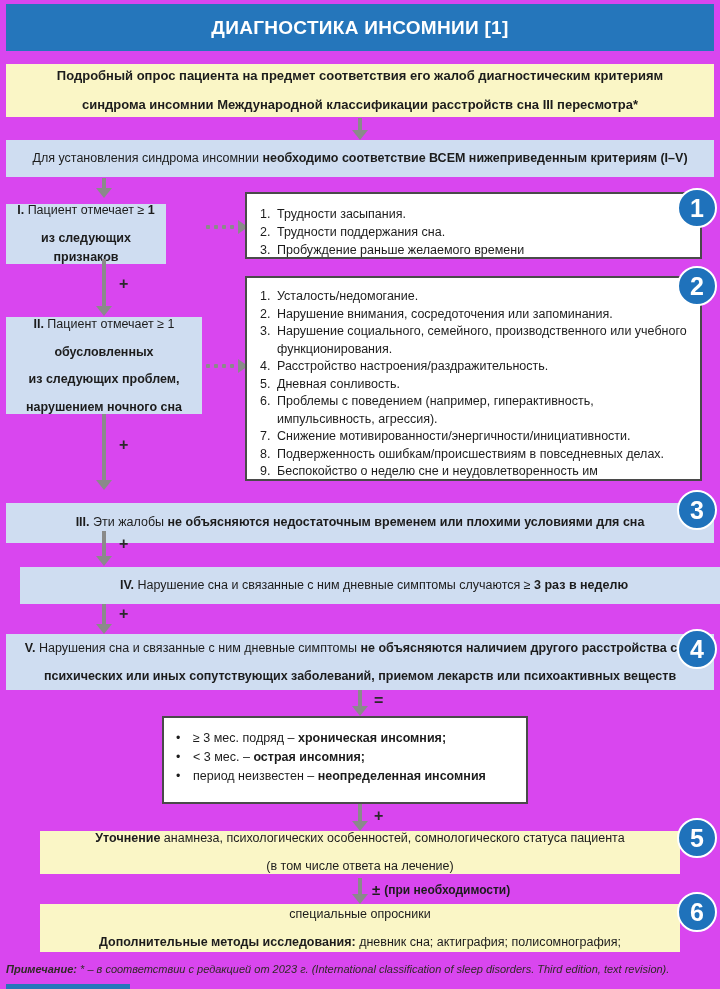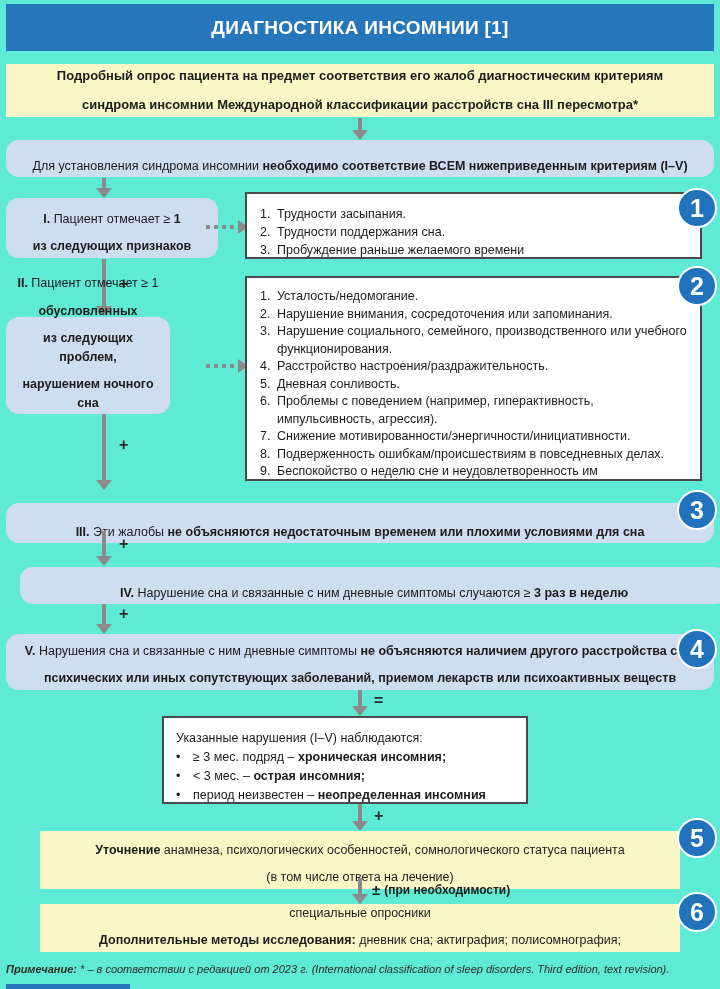--- a/index.html
+++ b/index.html
@@ -1,33 +1,33 @@
 <!DOCTYPE html>
 <html style="--header-blue: #2576bb; --badge-blue: #1f72bb; --light-blue: #cfddf1; --yellow: #faf6c6; --arrow-gray: #8a8a8a; --box-border: #4a4a4a;"><head>
 <meta charset="utf-8">
 <style>
   html,body{margin:0;padding:0;background:#fff;}
-  .page{position:relative;width:720px;height:989px;background:#5eead4;overflow:hidden;
+  .page{position:relative;width:720px;height:989px;background:#d946ef;overflow:hidden;
         font-family:"Liberation Sans","DejaVu Sans",sans-serif;color:#1c1c1c;}
   b{font-weight:bold;}
   .header{position:absolute;left:6px;top:4px;width:708px;height:47px;
           background:var(--header-blue,#2576bb);display:flex;align-items:center;justify-content:center;
           color:#fff;font-weight:bold;font-size:19px;letter-spacing:.3px;}
-  .box{position:absolute;box-sizing:border-box;display:flex;flex-direction:column;justify-content:flex-end;
-       text-align:center;font-size:12.5px;line-height:1.38;padding:2px 10px;gap:9px;}
+  .box{position:absolute;box-sizing:border-box;display:flex;flex-direction:column;justify-content:center;
+       text-align:center;font-size:12.5px;line-height:1.38;padding:9px 10px;gap:9px;}
   .yellow{background:var(--yellow,#faf6c6);}
-  .blue{background:var(--light-blue,#cfddf1);border-radius:13px;}
+  .blue{background:var(--light-blue,#cfddf1);}
   .b-screen{left:6px;top:64px;width:708px;height:53px;font-weight:bold;font-size:13px;line-height:1.55;}
   .b-req{left:6px;top:140px;width:708px;height:37px;}
-  .b-c1{left:6px;top:198px;width:212px;height:60px;line-height:1.5;}
-  .b-c2{left:6px;top:317px;width:164px;height:97px;line-height:1.48;}
+  .b-c1{left:6px;top:204px;width:160px;height:60px;line-height:1.5;}
+  .b-c2{left:6px;top:317px;width:196px;height:97px;line-height:1.48;}
   .b-c3{left:6px;top:503px;width:708px;height:40px;}
   .b-c4{left:8px;top:567px;width:708px;height:37px;margin-left:12px;}
   .b-c5{left:6px;top:634px;width:708px;height:56px;line-height:1.5;}
-  .b-clar{left:40px;top:831px;width:640px;height:58px;line-height:1.5;}
+  .b-clar{left:40px;top:831px;width:640px;height:43px;line-height:1.5;}
   .b-add{left:40px;top:904px;width:640px;height:48px;line-height:1.5;}
   .white-box{position:absolute;box-sizing:border-box;background:#fff;border:2px solid var(--box-border,#4a4a4a);
              font-size:12.5px;text-align:left;}
   .wb1{left:245px;top:192px;width:457px;height:67px;padding:11px 8px 0 13px;}
   .wb2{left:245px;top:276px;width:457px;height:205px;padding:10px 8px 0 13px;}
   .wb3{left:162px;top:716px;width:366px;height:88px;padding:11px 10px 0 12px;}
   .li{display:flex;line-height:17.5px;}
   .wb1 .li{line-height:18px;}
   .wb3 .li{line-height:19px;}
   .li .num{flex:none;width:17px;}
@@ -201,23 +201,20 @@
   <div class="badge" style="top:629px">4</div>
 
   <div class="varrow" style="left:352px;top:690px;height:26px">
     <div class="vshaft"></div>
     <div class="vhead"></div>
   </div>
   <div class="op" style="left:374px;top:693px">=</div>
 
   <div class="white-box wb3">
     <div class="li">
-        <span class="txt">Указанные нарушения (I–V) наблюдаются:</span>
-      </div>
-    <div class="li">
         <span class="num">•</span>
         <span class="txt"><span>≥ 3 мес. подряд – </span><b>хроническая инсомния;</b></span>
       </div>
     <div class="li">
         <span class="num">•</span>
         <span class="txt"><span>&lt; 3 мес. – </span><b>острая инсомния;</b></span>
       </div>
     <div class="li">
         <span class="num">•</span>
         <span class="txt"><span>период неизвестен – </span><b>неопределенная инсомния</b></span>

